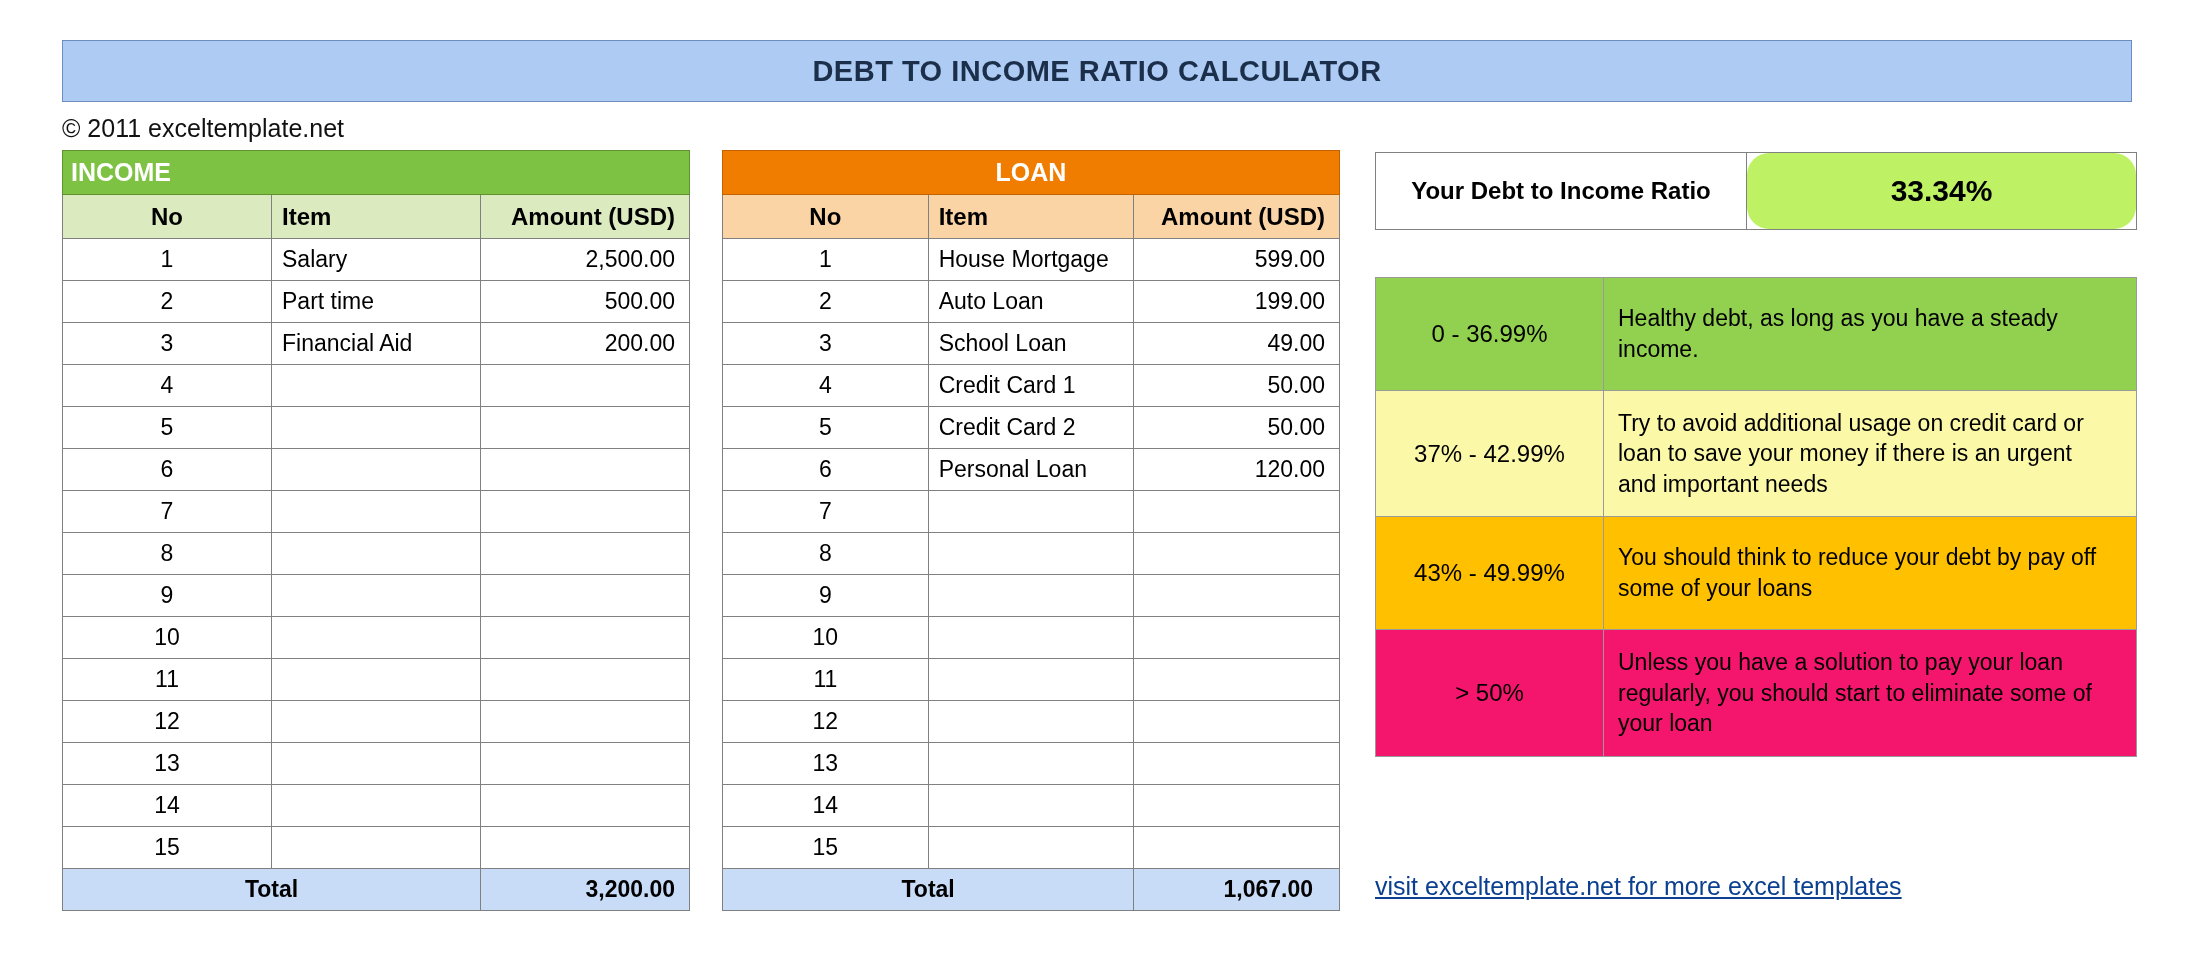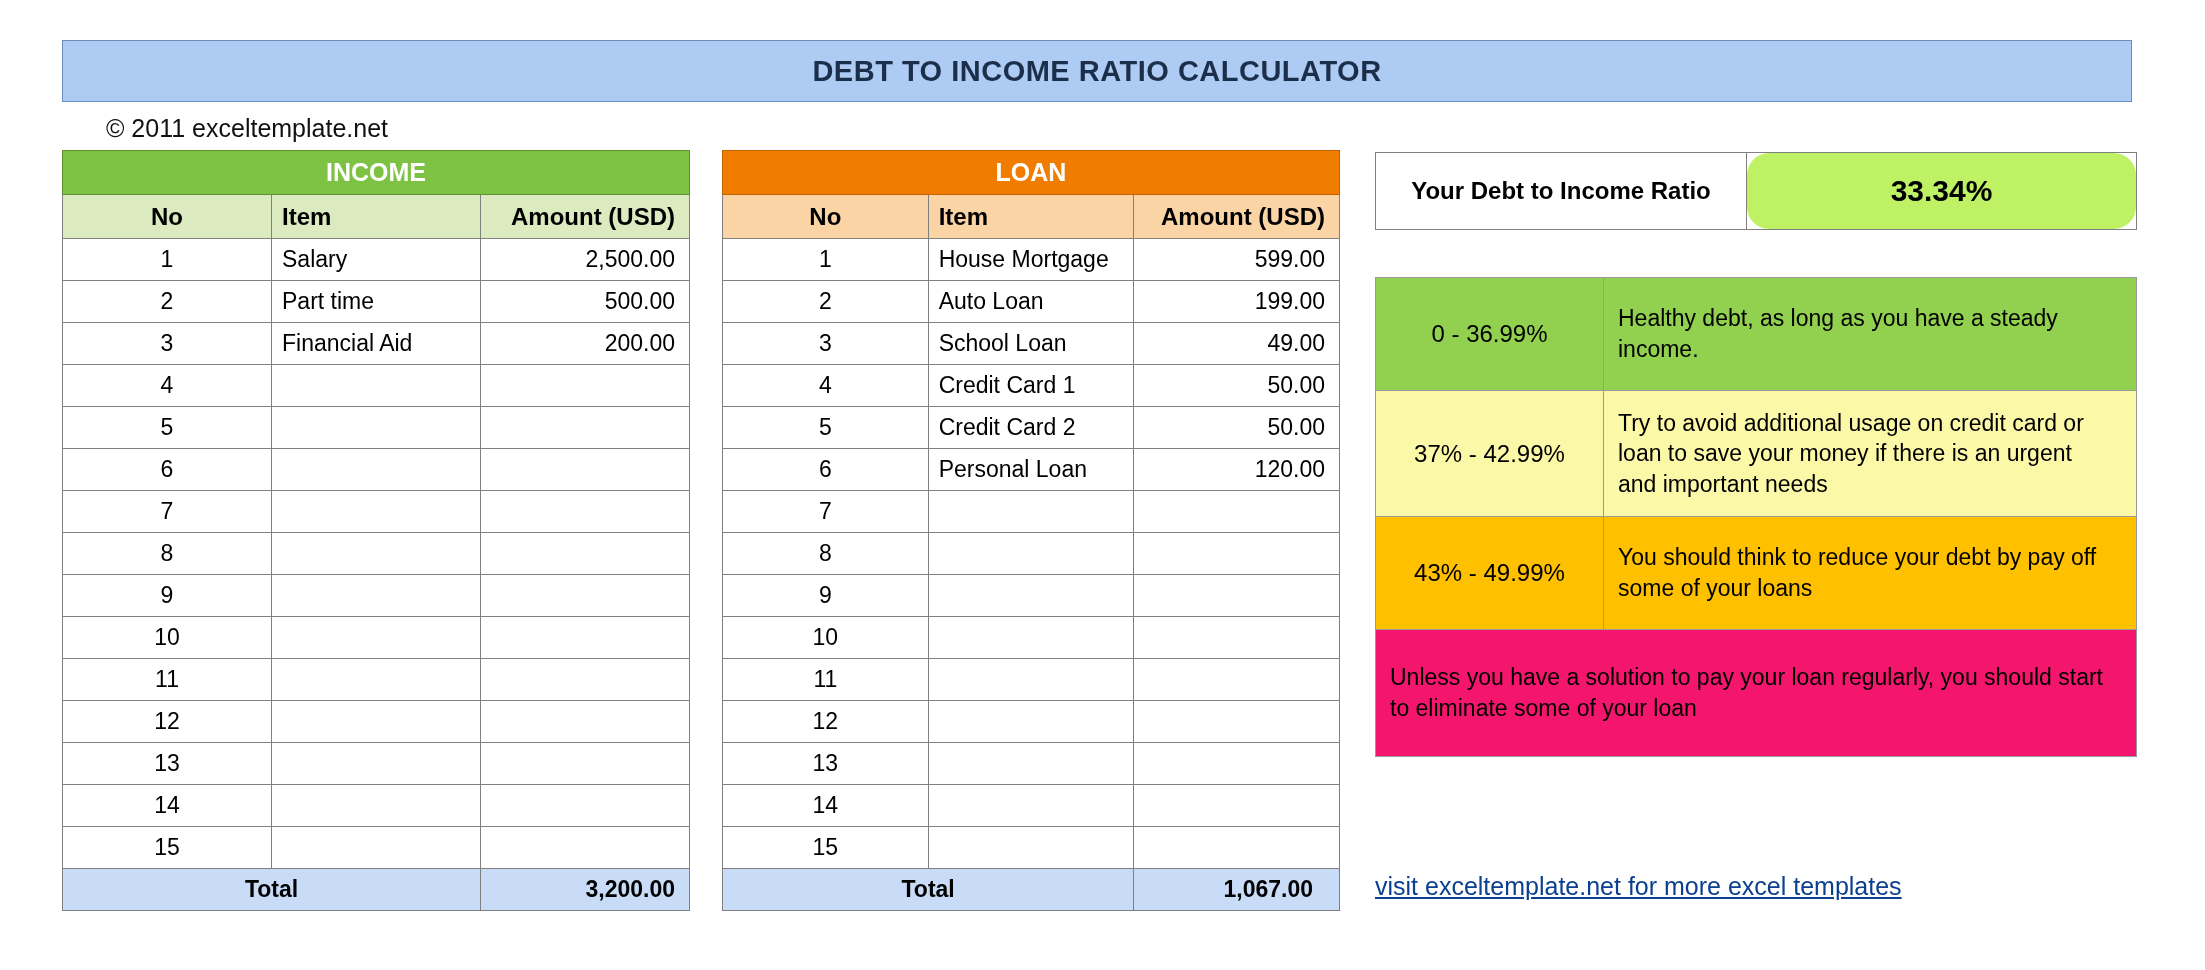--- a/index.html
+++ b/index.html
@@ -43,21 +43,20 @@
   }
 
   
   .copyright {
     position: absolute;
     left: 62px;
     top: 114px;
     font-size: 25px;
     color: #111111;
     white-space: nowrap;
-    margin-left: 44px;
   }
 
   
   .sheet-table {
     position: absolute;
     border-collapse: collapse;
     table-layout: fixed;
     font-size: 23px;
     color: #000000;
   }
@@ -74,21 +73,21 @@
   
   #income-table {
     left: 62px;
     top: 150px;
     width: 628px;
   }
   #income-table .hdr-banner {
     background: #7dc242;
     color: #ffffff;
     font-weight: bold;
-    text-align: center;
+    text-align: left;
     font-size: 25px;
     height: 44px;
     border: 1px solid #5f9130;
   }
   #income-table .col-hdr {
     background: #dceabf;
     text-align: center;
     font-weight: bold;
     font-size: 24px;
     height: 44px;
@@ -434,19 +433,20 @@
     </div>
     <div class="legend-row r2">
       <div class="legend-range">37% - 42.99%</div>
       <div class="legend-desc">Try to avoid additional usage on credit card or loan to save your money if there is an urgent and important needs</div>
     </div>
     <div class="legend-row r3">
       <div class="legend-range">43% - 49.99%</div>
       <div class="legend-desc">You should think to reduce your debt by pay off some of your loans</div>
     </div>
     <div class="legend-row r4">
+      <div class="legend-range">&gt; 50%</div>
       <div class="legend-desc">Unless you have a solution to pay your loan regularly, you should start to eliminate some of your loan</div>
     </div>
   </div>
 
   <a class="footer-link" href="#">visit exceltemplate.net for more excel templates</a>
 
 </div>
 
 </body></html>

